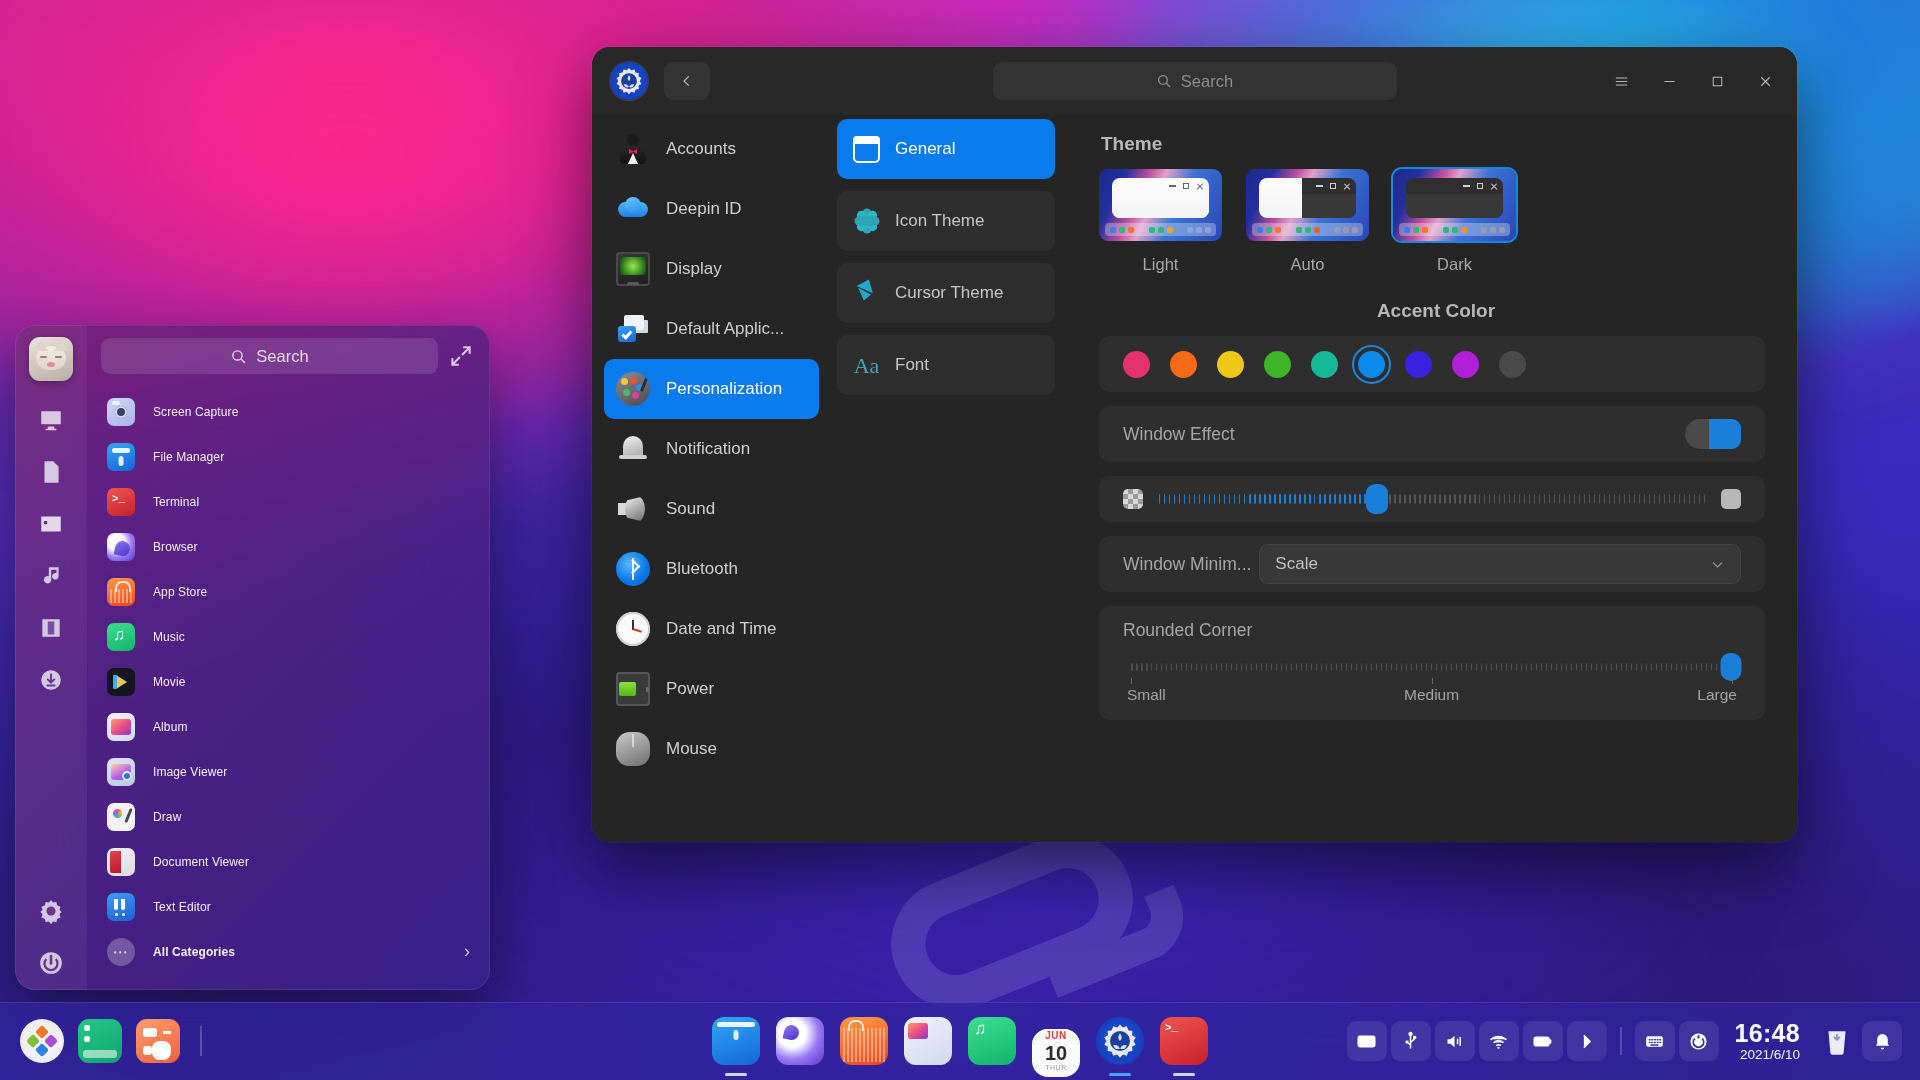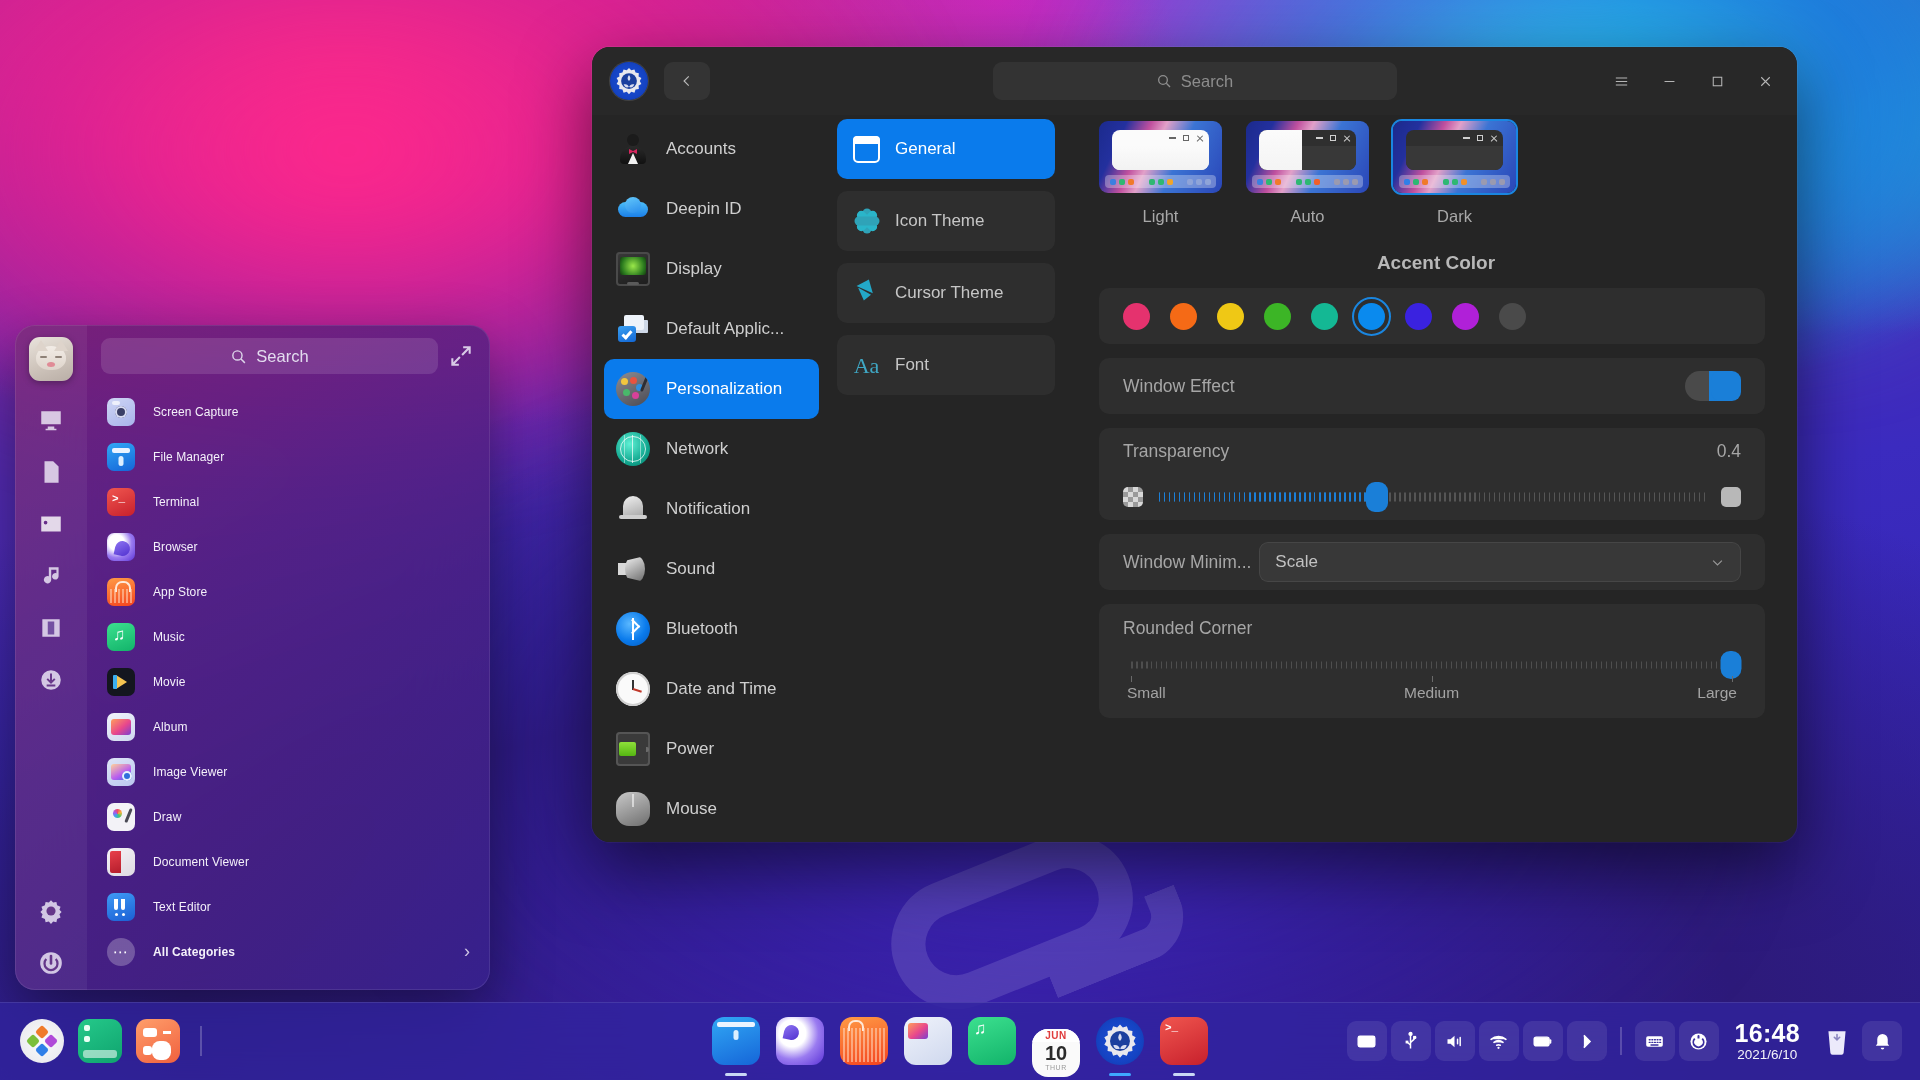--- a/index.html
+++ b/index.html
@@ -380,21 +380,21 @@
   .dk-cal .m{height:13px;background:#fff;color:#e03c3c;font-size:10px;font-weight:bold;text-align:center;line-height:13px;letter-spacing:.5px;}
   .dk-cal .d{color:#2b2b2b;font-size:20px;font-weight:bold;text-align:center;line-height:22px;}
   .dk-cal .w{color:#9a9a9a;font-size:7px;text-align:center;letter-spacing:.5px;}
   .dk-cc{border-radius:50%;background:radial-gradient(circle,#1b4fd8 0%,#1544c4 60%,#0f37a8 100%);display:flex;align-items:center;justify-content:center;}
   .dk-cc svg{width:38px;height:38px;}
 
   .dk-right{margin-left:auto;display:flex;align-items:center;padding-right:18px;gap:4px;}
   .tray{width:40px;height:40px;border-radius:9px;display:flex;align-items:center;justify-content:center;cursor:pointer;background:rgba(255,255,255,.09);}
   .tray svg{width:21px;height:21px;fill:#fff;stroke:#fff;}
   .tr-sep{width:2px;height:28px;background:rgba(255,255,255,.20);margin:0 9px;}
-  .dk-clock{text-align:center;color:#fff;padding:0 12px;cursor:pointer;}
+  .dk-clock{text-align:right;color:#fff;padding:0 12px;cursor:pointer;}
   .dk-clock .t{font-size:25px;font-weight:bold;line-height:27px;letter-spacing:.3px;}
   .dk-clock .d{font-size:13.5px;line-height:15px;opacity:.95;}
   .dk-trash{width:42px;height:42px;display:flex;align-items:center;justify-content:center;cursor:pointer;}
   .dk-trash svg{width:26px;height:30px;}
 </style>
 </head>
 <body>
 
 <div id="wallpaper">
   <div class="wp-base"></div>
@@ -608,24 +608,20 @@
           <span class="ni ni-def">
             <i></i>
           </span>
           <span class="nl">Default Applic...</span>
         </div>
       <div class="nav-item sel">
           <span class="ni ni-pers"></span>
           <span class="nl">Personalization</span>
         </div>
       <div class="nav-item">
-          <span class="ni ni-net"></span>
-          <span class="nl">Network</span>
-        </div>
-      <div class="nav-item">
           <span class="ni ni-notif"></span>
           <span class="nl">Notification</span>
         </div>
       <div class="nav-item">
           <span class="ni ni-snd"></span>
           <span class="nl">Sound</span>
         </div>
       <div class="nav-item">
           <span class="ni ni-bt"></span>
           <span class="nl">Bluetooth</span>
@@ -661,20 +657,21 @@
           <span class="tl">Cursor Theme</span>
         </div>
       <div class="tab-item">
           <span class="ti ti-font">Aa</span>
           <span class="tl">Font</span>
         </div>
     </div>
 
     <div class="cc-content">
 
+      <div class="sec-h">Theme</div>
       <div class="theme-row">
 
         <div class="theme-item">
           <div class="theme-thumb">
             <div class="tw light">
               <div class="tw-bar">
                   <span class="mn"></span>
                   <span class="mx"></span>
                   <span class="cl"></span>
                 </div>
@@ -769,24 +766,20 @@
       <div class="row-card">
         <div class="row-line">
           <span>Window Effect</span>
           <span class="toggle on">
               <span class="knob"></span>
             </span>
         </div>
       </div>
 
       <div class="row-card">
-        <div class="row-line" style="height:46px;">
-          <span>Transparency</span>
-          <span class="val">0.4</span>
-        </div>
         <div class="slider-wrap" style="height:46px;">
           <span class="sl-end sl-check"></span>
           <span class="sl-track">
             <span class="sl-ticks"></span>
             <span class="sl-fill" style="width:40%"></span>
             <span class="sl-knob" style="left:40%"></span>
           </span>
           <span class="sl-end sl-solid"></span>
         </div>
       </div>

